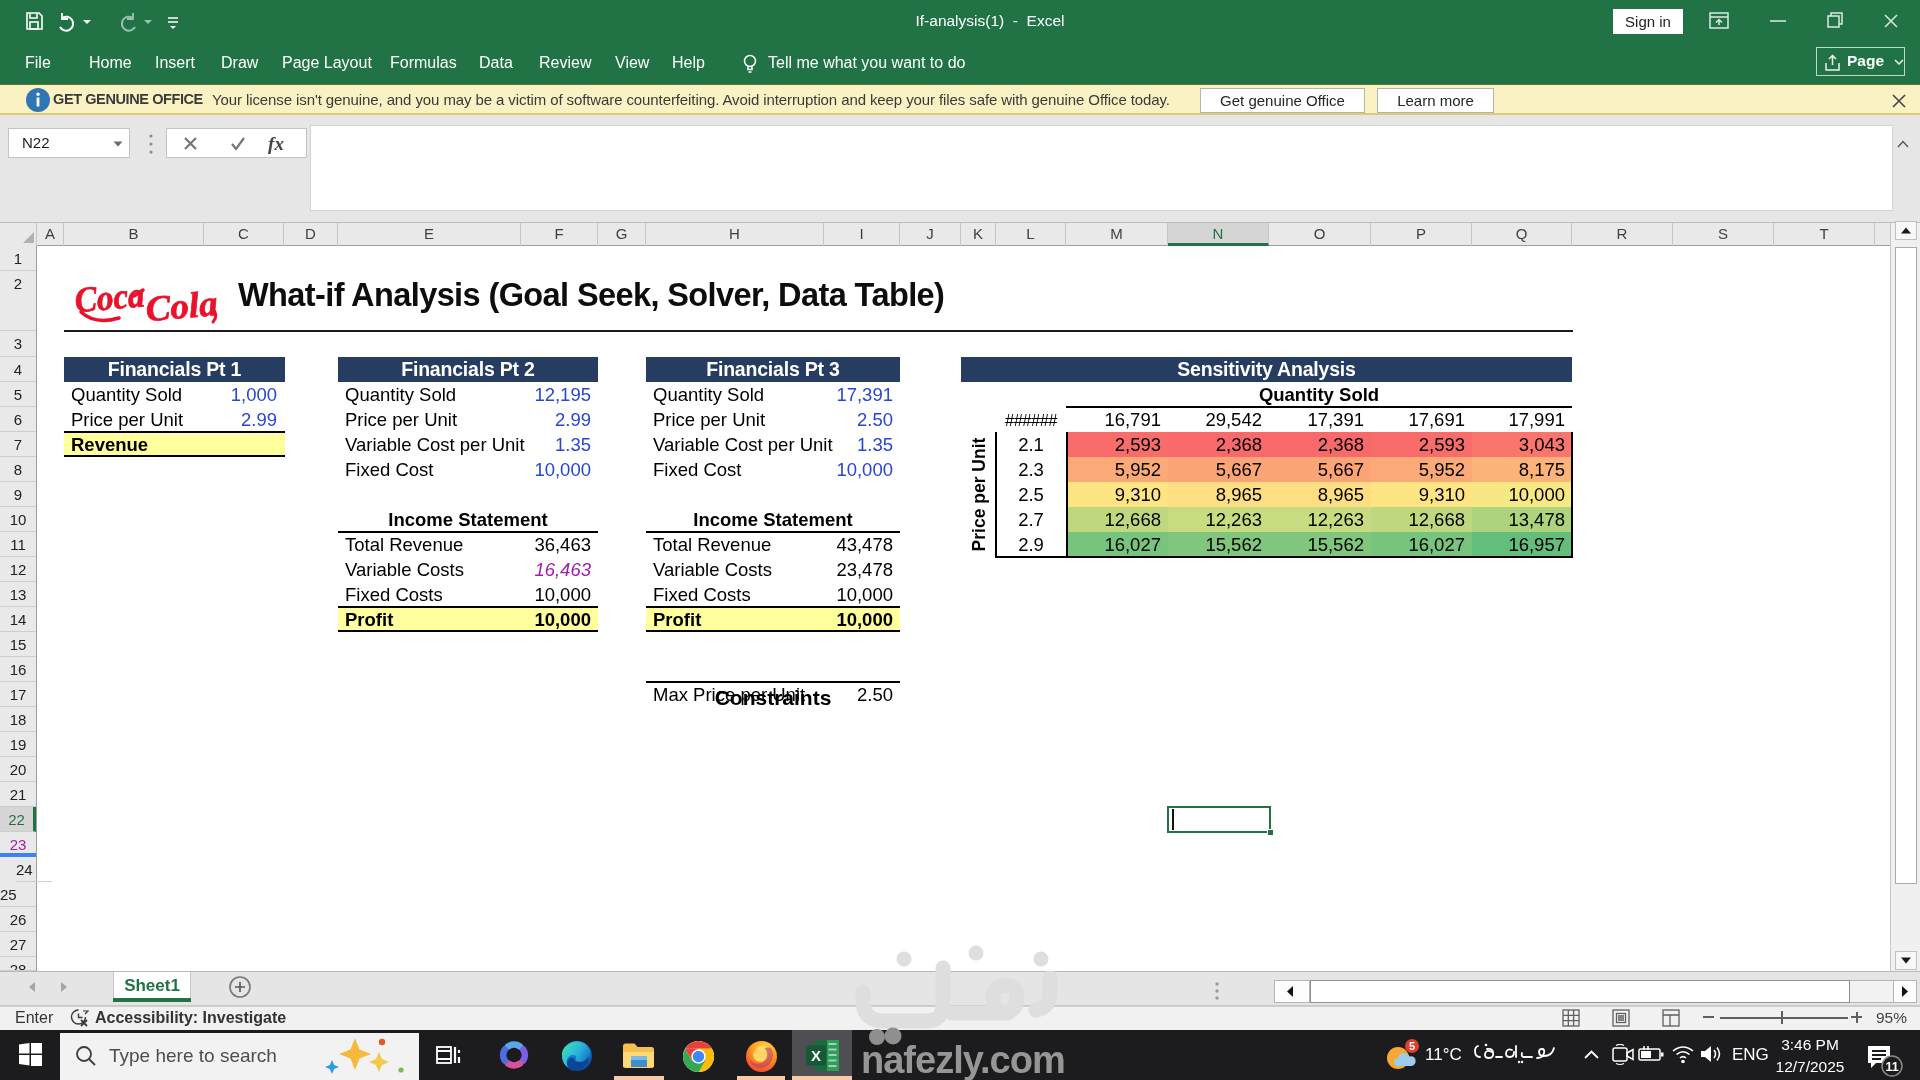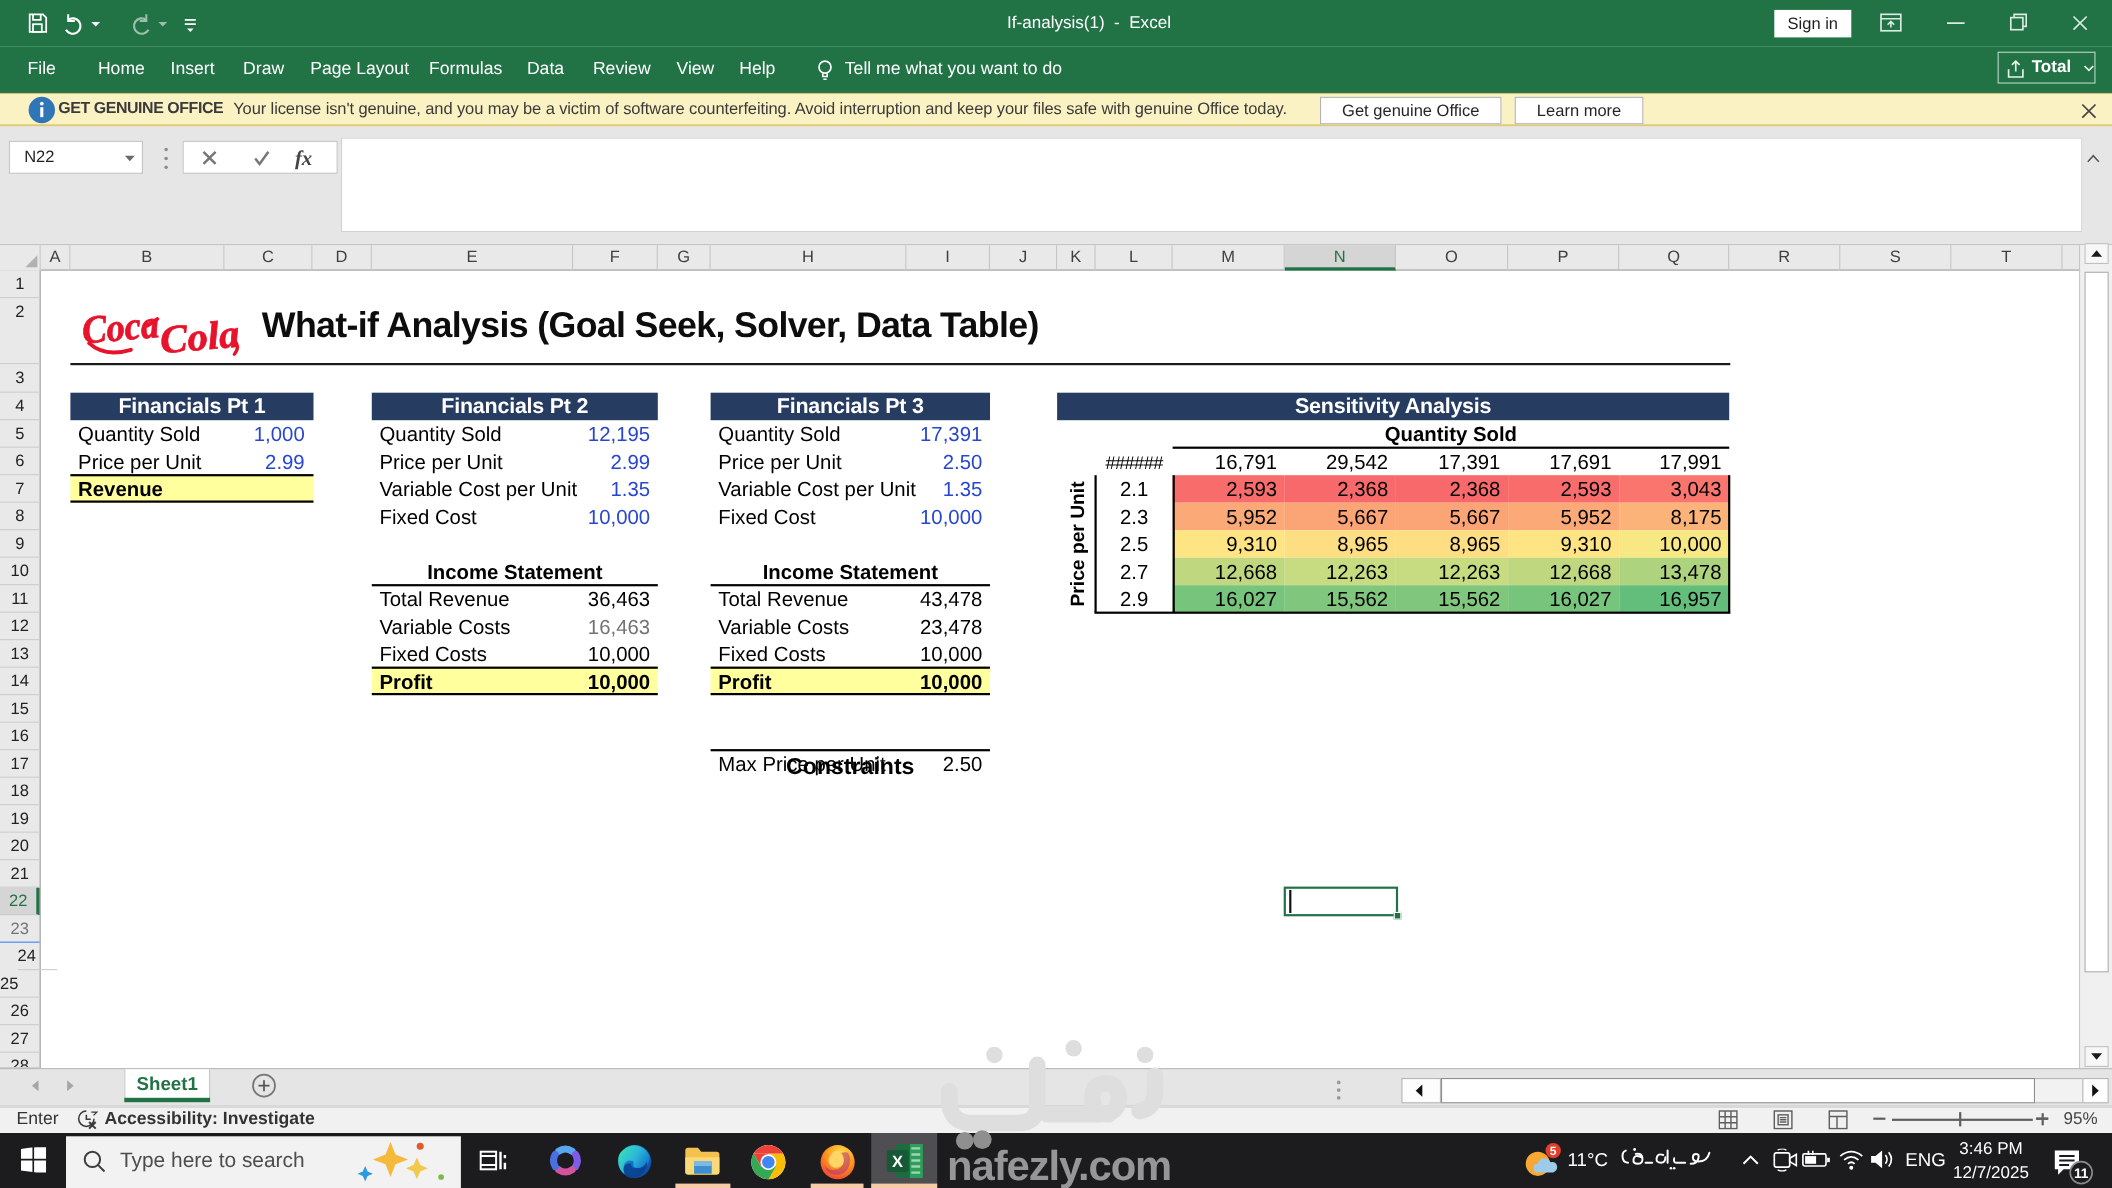--- a/index.html
+++ b/index.html
@@ -60,21 +60,21 @@
     </g>
   </svg>
 <div class="ab" style="left:768px;top:42px;height:43px;line-height:42px;color:#fff;font-size:16px">Tell me what you want to do</div>
 <div class="ab" style="left:1816px;top:47px;width:89px;height:29px;border:1px solid #bcd8c7"></div>
 <svg class="ab" style="left:1822px;top:51px" width="22" height="22" viewBox="0 0 22 22">
 <g stroke="#eaf4ee" stroke-width="1.5" fill="none">
       <path d="M4 12v7h13v-7"></path>
       <path d="M14 8 l-3.5-3.5 L7 8 M10.5 4.8 V14"></path>
     </g>
   </svg>
-<div class="ab" style="left:1847px;top:47px;height:29px;line-height:28px;color:#fff;font-size:15.5px;font-weight:bold">Total</div>
+<div class="ab" style="left:1847px;top:47px;height:29px;line-height:28px;color:#fff;font-size:15.5px;font-weight:bold">Page</div>
 <svg class="ab" style="left:1893px;top:57px" width="12" height="10" viewBox="0 0 12 10">
     <path d="M2 3 l4 4 4-4" stroke="#eaf4ee" stroke-width="1.5" fill="none"></path>
   </svg>
 <div class="ab" style="left:0;top:84px;width:1920px;height:1px;background:#66702e"></div>
 <div class="ab" style="left:0;top:85px;width:1920px;height:30px;background:#fbf2c4;border-bottom:2px solid #dcc979"></div>
 <svg class="ab" style="left:25px;top:87px" width="26" height="26" viewBox="0 0 26 26">
 <circle cx="13" cy="13" r="12" fill="#3075b5"></circle>
     <rect x="11.6" y="10.5" width="2.8" height="9" fill="#fff"></rect>
     <circle cx="13" cy="7.2" r="1.7" fill="#fff"></circle>
   </svg>
@@ -150,21 +150,21 @@
 <div class="ab" style="left:0;top:582px;width:36px;height:25px;background:transparent;border-bottom:1px solid #cdcdcd;text-align:center;line-height:25px;font-size:15px;color:#222;overflow:hidden">13</div>
 <div class="ab" style="left:0;top:607px;width:36px;height:25px;background:transparent;border-bottom:1px solid #cdcdcd;text-align:center;line-height:25px;font-size:15px;color:#222;overflow:hidden">14</div>
 <div class="ab" style="left:0;top:632px;width:36px;height:25px;background:transparent;border-bottom:1px solid #cdcdcd;text-align:center;line-height:25px;font-size:15px;color:#222;overflow:hidden">15</div>
 <div class="ab" style="left:0;top:657px;width:36px;height:25px;background:transparent;border-bottom:1px solid #cdcdcd;text-align:center;line-height:25px;font-size:15px;color:#222;overflow:hidden">16</div>
 <div class="ab" style="left:0;top:682px;width:36px;height:25px;background:transparent;border-bottom:1px solid #cdcdcd;text-align:center;line-height:25px;font-size:15px;color:#222;overflow:hidden">17</div>
 <div class="ab" style="left:0;top:707px;width:36px;height:25px;background:transparent;border-bottom:1px solid #cdcdcd;text-align:center;line-height:25px;font-size:15px;color:#222;overflow:hidden">18</div>
 <div class="ab" style="left:0;top:732px;width:36px;height:25px;background:transparent;border-bottom:1px solid #cdcdcd;text-align:center;line-height:25px;font-size:15px;color:#222;overflow:hidden">19</div>
 <div class="ab" style="left:0;top:757px;width:36px;height:25px;background:transparent;border-bottom:1px solid #cdcdcd;text-align:center;line-height:25px;font-size:15px;color:#222;overflow:hidden">20</div>
 <div class="ab" style="left:0;top:782px;width:36px;height:25px;background:transparent;border-bottom:1px solid #cdcdcd;text-align:center;line-height:25px;font-size:15px;color:#222;overflow:hidden">21</div>
 <div class="ab" style="left:0;top:807px;width:36px;height:25px;border-right:3px solid #217346;background:#d5d5d5;border-bottom:1px solid #cdcdcd;text-align:center;line-height:25px;font-size:15px;color:#217346;overflow:hidden">22</div>
-<div class="ab" style="left:0;top:832px;width:36px;height:25px;background:transparent;border-bottom:1px solid #3b82f6;text-align:center;line-height:25px;font-size:15px;color:#737373;overflow:hidden">23</div>
+<div class="ab" style="left:0;top:832px;width:36px;height:25px;background:transparent;border-bottom:4px solid #3b82f6;text-align:center;line-height:25px;font-size:15px;color:#a21caf;overflow:hidden">23</div>
 <div class="ab" style="left:16px;top:857px;width:36px;height:25px;background:transparent;border-bottom:1px solid #cdcdcd;line-height:25px;font-size:15px;color:#222;overflow:hidden">24</div>
 <div class="ab" style="left:0;top:882px;width:36px;height:25px;background:transparent;border-bottom:1px solid #cdcdcd;text-align:left;line-height:25px;font-size:15px;color:#222;overflow:hidden">25</div>
 <div class="ab" style="left:0;top:907px;width:36px;height:25px;background:transparent;border-bottom:1px solid #cdcdcd;text-align:center;line-height:25px;font-size:15px;color:#222;overflow:hidden">26</div>
 <div class="ab" style="left:0;top:932px;width:36px;height:25px;background:transparent;border-bottom:1px solid #cdcdcd;text-align:center;line-height:25px;font-size:15px;color:#222;overflow:hidden">27</div>
 <div class="ab" style="left:0;top:957px;width:36px;height:14px;background:transparent;border-bottom:1px solid #cdcdcd;text-align:center;line-height:25px;font-size:15px;color:#222;overflow:hidden">28</div>
 <div class="ab" style="left:238px;top:277px;font-size:32.5px;font-weight:bold;color:#0d0d0d;letter-spacing:-0.6px">What-if Analysis (Goal Seek, Solver, Data Table)</div>
 <div class="ab" style="left:64px;top:330px;width:1509px;height:2px;background:#1a1a1a"></div>
 <svg class="ab" style="left:74px;top:274px" width="148" height="56" viewBox="0 0 148 56">
 <g font-family="Liberation Serif,serif" font-style="italic" font-weight="bold" fill="#e8132a" stroke="#e8132a" stroke-width="0.7" transform="rotate(-5 74 28)">
 <text x="1" y="32" font-size="36" textLength="70" lengthAdjust="spacingAndGlyphs">Coca</text>
@@ -190,21 +190,21 @@
 <div class="ab" style="left:521px;top:407px;width:77px;height:25px;line-height:25px;font-size:18.5px;color:#2846cf;padding-right:7px;text-align:right;">2.99</div>
 <div class="ab" style="left:338px;top:432px;width:183px;height:25px;line-height:25px;font-size:18.5px;color:#000;padding-left:7px;text-align:left;">Variable Cost per Unit</div>
 <div class="ab" style="left:521px;top:432px;width:77px;height:25px;line-height:25px;font-size:18.5px;color:#2846cf;padding-right:7px;text-align:right;">1.35</div>
 <div class="ab" style="left:338px;top:457px;width:183px;height:25px;line-height:25px;font-size:18.5px;color:#000;padding-left:7px;text-align:left;">Fixed Cost</div>
 <div class="ab" style="left:521px;top:457px;width:77px;height:25px;line-height:25px;font-size:18.5px;color:#2846cf;padding-right:7px;text-align:right;">10,000</div>
 <div class="ab" style="left:338px;top:507px;width:260px;height:25px;line-height:25px;font-size:18.5px;color:#000;font-weight:bold;text-align:center;">Income Statement</div>
 <div class="ab" style="left:338px;top:531px;width:260px;height:2px;background:#000"></div>
 <div class="ab" style="left:338px;top:532px;width:183px;height:25px;line-height:25px;font-size:18.5px;color:#000;padding-left:7px;text-align:left;">Total Revenue</div>
 <div class="ab" style="left:521px;top:532px;width:77px;height:25px;line-height:25px;font-size:18.5px;color:#000;padding-right:7px;text-align:right;">36,463</div>
 <div class="ab" style="left:338px;top:557px;width:183px;height:25px;line-height:25px;font-size:18.5px;color:#000;padding-left:7px;text-align:left;">Variable Costs</div>
-<div class="ab" style="left:521px;top:557px;width:77px;height:25px;line-height:25px;font-size:18.5px;color:#737373;padding-right:7px;text-align:right;">16,463</div>
+<div class="ab" style="left:521px;top:557px;width:77px;height:25px;line-height:25px;font-size:18.5px;color:#a21caf;padding-right:7px;text-align:right;font-style:italic;">16,463</div>
 <div class="ab" style="left:338px;top:582px;width:183px;height:25px;line-height:25px;font-size:18.5px;color:#000;padding-left:7px;text-align:left;">Fixed Costs</div>
 <div class="ab" style="left:521px;top:582px;width:77px;height:25px;line-height:25px;font-size:18.5px;color:#000;padding-right:7px;text-align:right;">10,000</div>
 <div class="ab" style="left:338px;top:606px;width:260px;height:26px;background:#ffff9d;border-top:2px solid #000;border-bottom:2px solid #000"></div>
 <div class="ab" style="left:338px;top:607px;width:183px;height:25px;line-height:25px;font-size:18.5px;color:#000;font-weight:bold;padding-left:7px;text-align:left;">Profit</div>
 <div class="ab" style="left:521px;top:607px;width:77px;height:25px;line-height:25px;font-size:18.5px;color:#000;font-weight:bold;padding-right:7px;text-align:right;">10,000</div>
 <div class="ab ct" style="left:646px;top:357px;width:254px;height:25px;background:#263c61;color:#fff;font-size:19.5px;font-weight:bold;letter-spacing:-0.2px">Financials Pt 3</div>
 <div class="ab" style="left:646px;top:382px;width:178px;height:25px;line-height:25px;font-size:18.5px;color:#000;padding-left:7px;text-align:left;">Quantity Sold</div>
 <div class="ab" style="left:824px;top:382px;width:76px;height:25px;line-height:25px;font-size:18.5px;color:#2846cf;padding-right:7px;text-align:right;">17,391</div>
 <div class="ab" style="left:646px;top:407px;width:178px;height:25px;line-height:25px;font-size:18.5px;color:#000;padding-left:7px;text-align:left;">Price per Unit</div>
 <div class="ab" style="left:824px;top:407px;width:76px;height:25px;line-height:25px;font-size:18.5px;color:#2846cf;padding-right:7px;text-align:right;">2.50</div>

